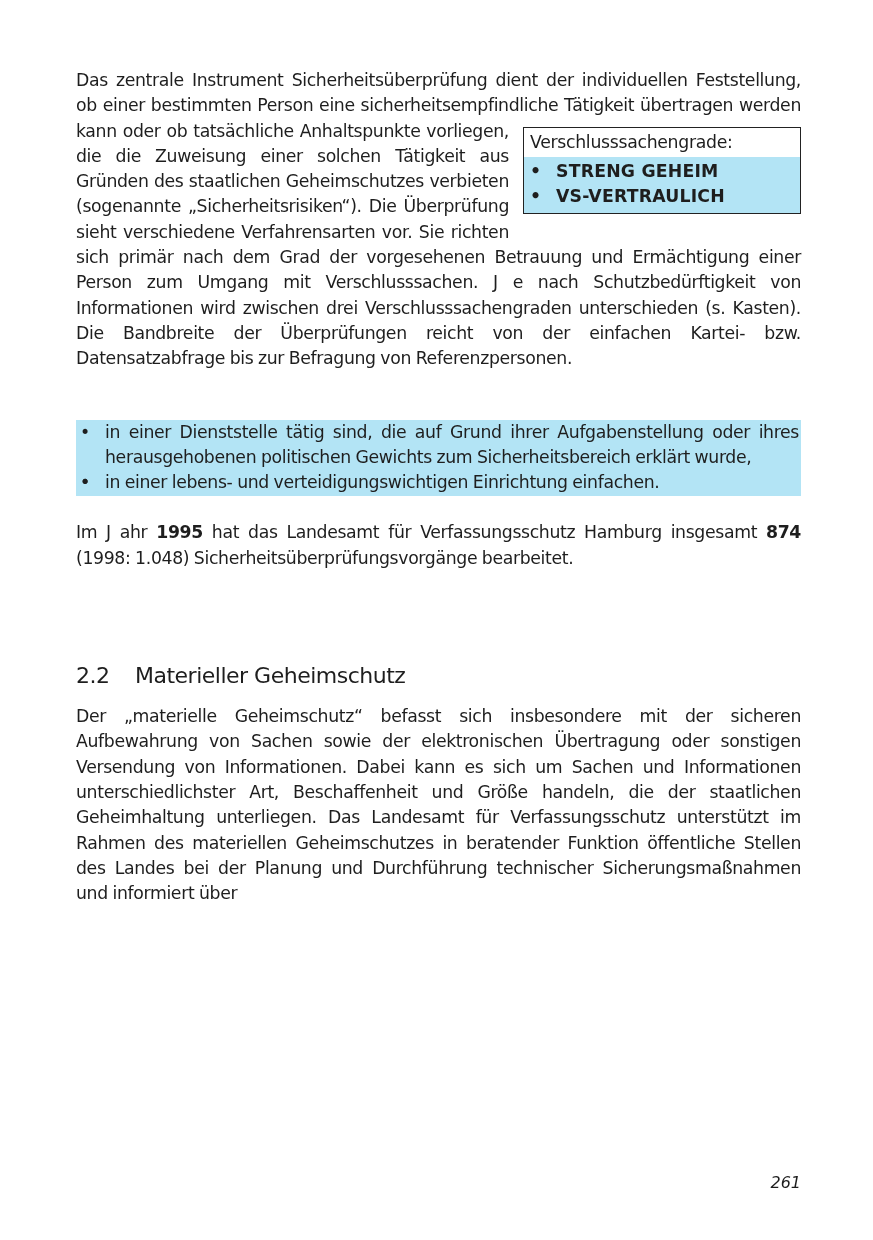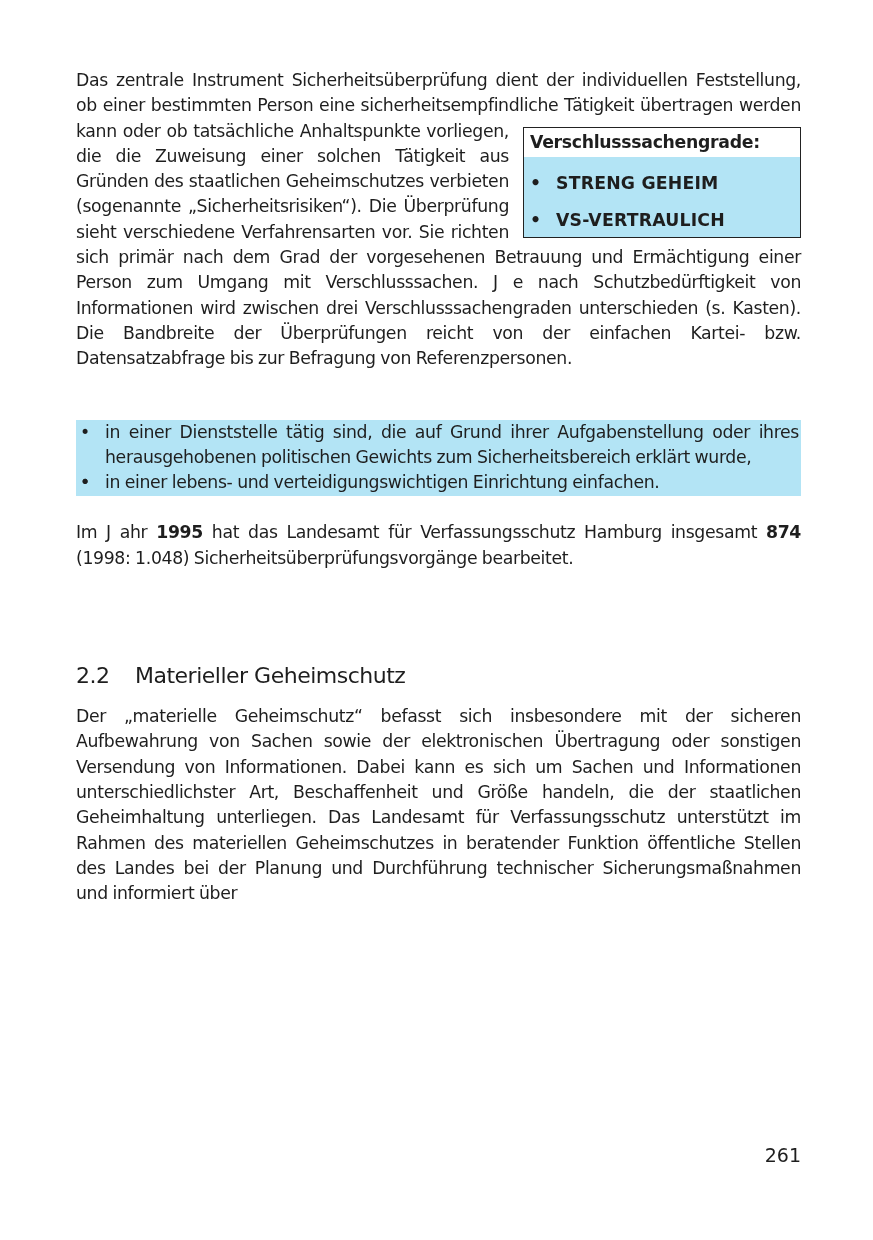--- a/index.html
+++ b/index.html
@@ -8,31 +8,31 @@
     font-family: "DejaVu Sans", sans-serif; color: #1e1e1e;
     font-size: 17.3px; line-height: 25.3px;
   }
   .page { position: absolute; left: 76px; top: 68px; width: 725px; }
   p { margin: 0; text-align: justify; letter-spacing: -0.35px; word-spacing: -0.5px; }
   .para1 { position: relative; }
   .box {
     float: right; width: 276px; margin: 8px 0 6px 14px;
     border: 1.5px solid #222; background: #ffffff;
   }
-  .box-title { font-weight: bold; padding: 2px 6px 2px 6px; font-size: 17.3px; letter-spacing: -0.3px; }
+  .box-title { font-weight: normal; padding: 2px 6px 2px 6px; font-size: 17.3px; letter-spacing: -0.3px; }
   .box-list { background: #b3e4f5; list-style: none; margin: 0; padding: 2px 6px 4px 6px; }
-  .box-list li { font-weight: bold; font-size: 17.3px; letter-spacing: 0.2px; line-height: 25px; margin-top: 12px; }
+  .box-list li { font-weight: bold; font-size: 17.3px; letter-spacing: 0.2px; line-height: 25px; }
   .box-list li .b { display: inline-block; width: 26px; }
   .gap { height: 24px; }
   .bullets { background: #b3e4f5; margin: 0; padding: 0 2px 1px 2px; list-style: none; }
   .bullets li { position: relative; padding-left: 27px; text-align: justify; letter-spacing: -0.35px; word-spacing: -0.5px; }
   .bullets li .dot { position: absolute; left: 2px; top: 0; }
   h2 { font-size: 22px; font-weight: normal; margin: 0; line-height: 30px; letter-spacing: -0.5px; }
   h2 .num { display: inline-block; width: 59px; }
-  .pagenum { position: absolute; right: 72px; top: 1143px; font-size: 19px; }
+  .pagenum { position: absolute; right: 72px; top: 1170px; font-size: 16px; font-style: italic; }
 </style>
 </head>
 <body>
 
 <div class="page">
 
   <div class="para1">
     <div style="height:50.6px"></div>
     <div class="box">
       <div class="box-title">Verschlusssachengrade:</div>

